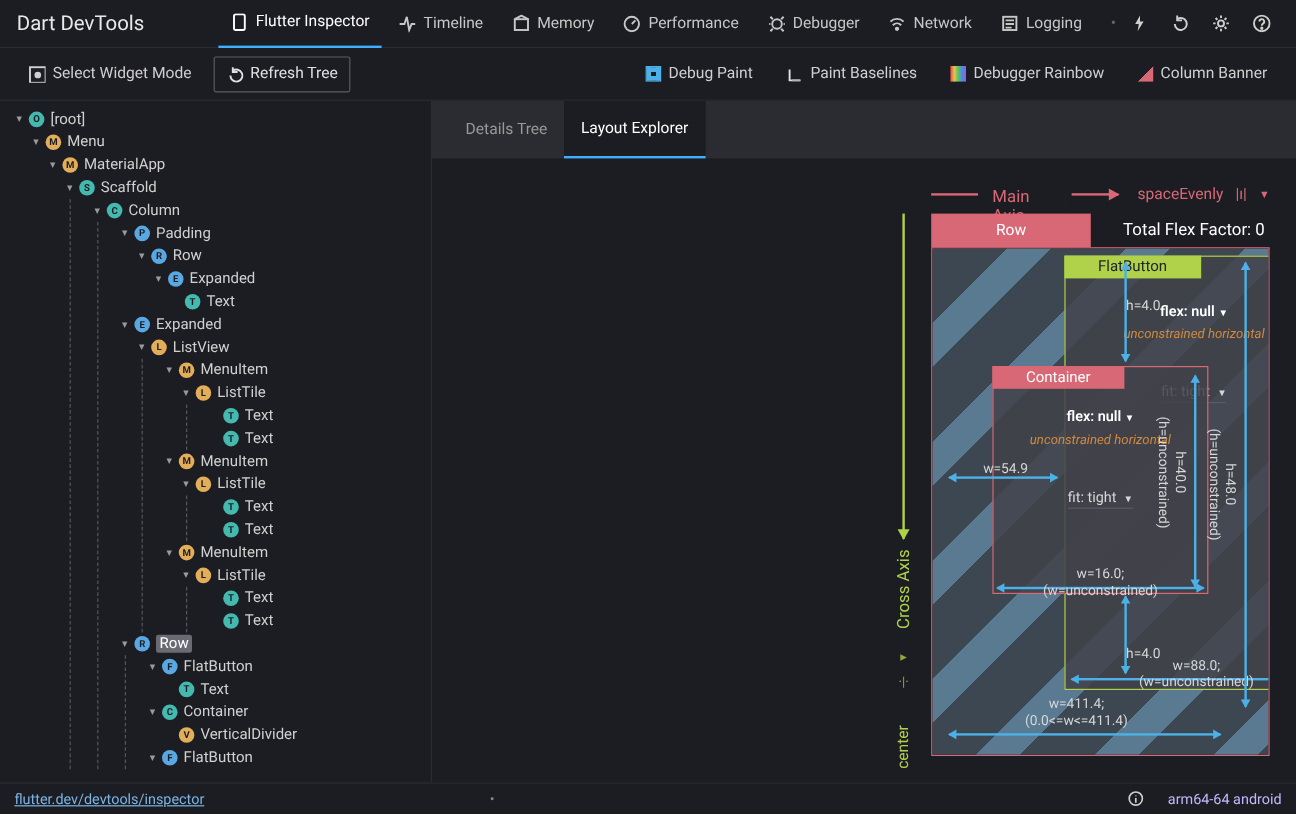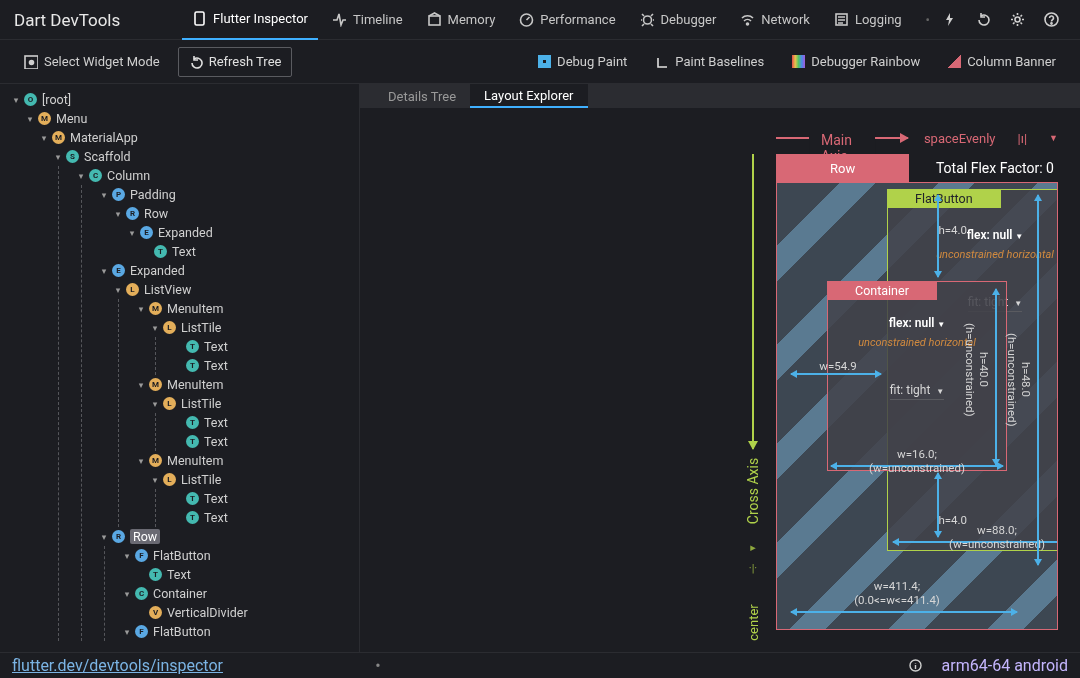--- a/index.html
+++ b/index.html
@@ -81,32 +81,32 @@
 .badge-L { background:#e3ae5a; }
 .badge-T { background:#44b9b0; }
 .badge-F { background:#5aa8e3; }
 .badge-C { background:#44b9b0; }
 .badge-V { background:#e3ae5a; }
 .tree-children { padding-left: 14px; }
 .vlined { border-left: 1px dashed #55565b; margin-left: 16px; padding-left: 6px; }
 
 
 .right-pane { flex: 1; display: flex; flex-direction: column; background:#1c1d22; }
-.sub-tabs { height: 24px; display: flex; align-items: stretch; padding-left: 14px; background:#2b2c31; }
+.sub-tabs { height: 48px; display: flex; align-items: stretch; padding-left: 14px; background:#2b2c31; }
 .sub-tab { padding: 0 14px; display:flex; align-items:center; color:#999; font-size:13px; cursor:pointer; }
 .sub-tab.active { color:#fff; border-bottom:2px solid #3fb0ff; background:#1c1d22; }
 
 .layout-canvas { flex:1; position:relative; padding: 18px 22px 20px 22px; overflow:hidden; }
 
 
 .main-axis-row { position:absolute; top:18px; left:416px; right:22px; display:flex; align-items:center; height:24px; color:#d86875; }
 .main-axis-arrow { flex:1; height:2px; background:#d86875; position:relative; }
 .main-axis-arrow::after { content:""; position:absolute; right:-1px; top:-4px; border-left:9px solid #d86875; border-top:5px solid transparent; border-bottom:5px solid transparent; }
 .main-axis-label { position:absolute; left:50%; top:-5px; transform:translateX(-50%); background:#1c1d22; padding:0 12px; font-size:14px; color:#d86875; }
-.main-axis-select { display:flex; align-items:center; gap:22px; margin-left:16px; color:#d86875; cursor:pointer; }
+.main-axis-select { display:flex; align-items:center; gap:10px; margin-left:16px; color:#d86875; cursor:pointer; }
 
 
 .cross-axis-col { position:absolute; top:46px; left:378px; bottom:22px; width:30px; display:flex; flex-direction:column; align-items:center; }
 .cross-arrow { flex:1; width:2px; background:#b0d24a; position:relative; }
 .cross-arrow::after { content:""; position:absolute; bottom:-1px; left:-4px; border-top:9px solid #b0d24a; border-left:5px solid transparent; border-right:5px solid transparent; }
 .cross-label { transform: rotate(-90deg); transform-origin:center; color:#b0d24a; font-size:14px; white-space:nowrap; margin: 34px 0; }
 .cross-ctrl { color:#8fa93e; margin-top:8px; font-size:11px; cursor:pointer; }
 .cross-center { transform: rotate(-90deg); color:#b0d24a; font-size:13px; margin-top:40px; }
 
 
@@ -148,21 +148,21 @@
 .arrow-h::after{content:"";position:absolute;right:-1px;top:-3px;border-left:7px solid #4cb1e8;border-top:4px solid transparent;border-bottom:4px solid transparent;}
 .arrow-v { position:absolute; width:2px; background:#4cb1e8; }
 .arrow-v::before{content:"";position:absolute;top:-1px;left:-3px;border-bottom:7px solid #4cb1e8;border-left:4px solid transparent;border-right:4px solid transparent;}
 .arrow-v::after{content:"";position:absolute;bottom:-1px;left:-3px;border-top:7px solid #4cb1e8;border-left:4px solid transparent;border-right:4px solid transparent;}
 .vtext { writing-mode: vertical-rl; }
 
 
 .footer {
   height: 26px; border-top: 1px solid #2b2c31;
   display:flex; align-items:center; padding: 0 12px;
-  font-size:16px; color:#7bb4e4;
+  font-size:12px; color:#7bb4e4;
 }
 .footer a { color:#7bb4e4; text-decoration: underline; }
 .footer .spacer { flex:1; }
 .footer .dev-target { color:#c4b5fd; display:flex; align-items:center; gap:20px; }
 </style>
 </head>
 <body>
 
 <div class="topbar">
   <span class="topbar-title">Dart DevTools</span>

